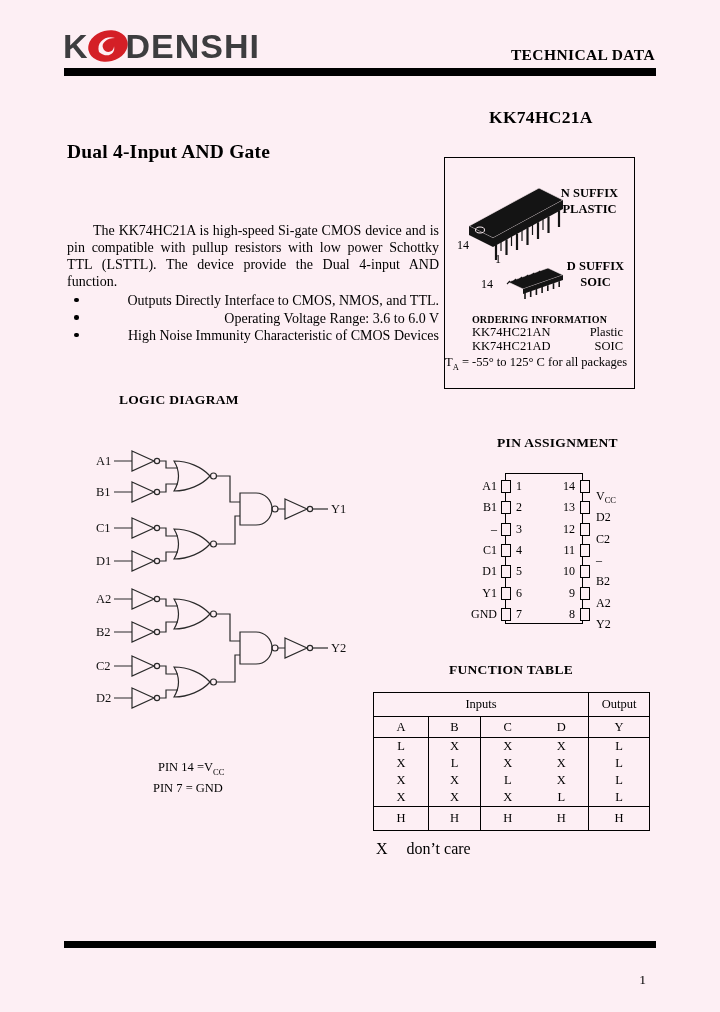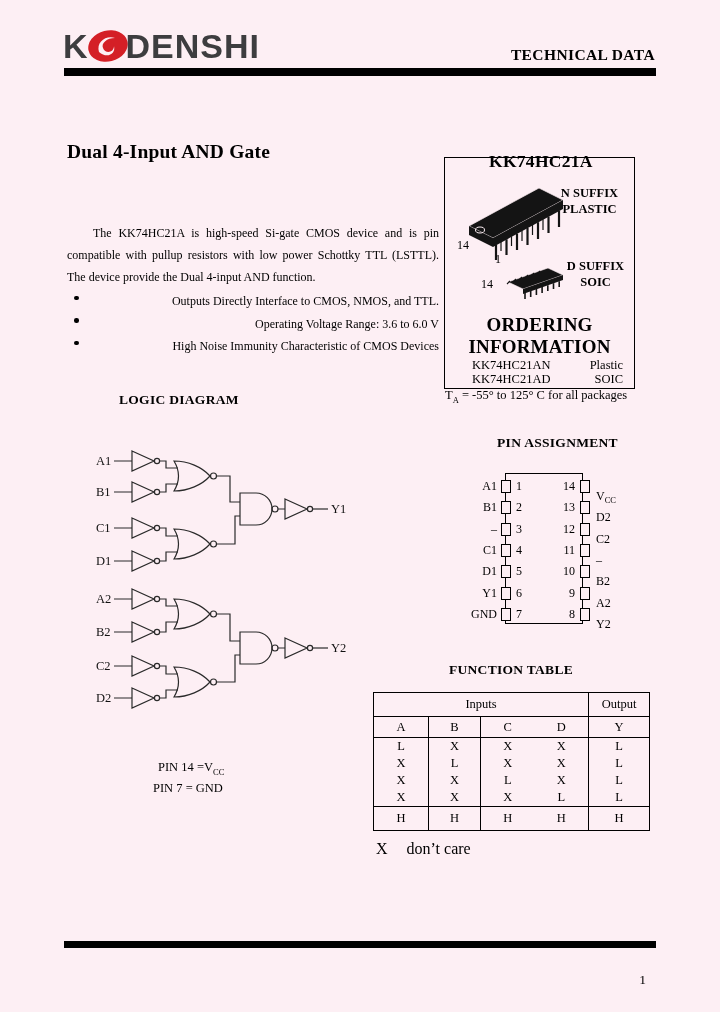--- a/index.html
+++ b/index.html
@@ -15,42 +15,42 @@
 
   
   .logo{left:63px;top:28px;display:flex;align-items:center;
         font-family:"Liberation Sans",sans-serif;font-weight:bold;
         font-size:34px;letter-spacing:1px;color:#3d3d3f;line-height:1;}
   .logo .k{margin-right:-3px;}
   .logo .rest{margin-left:-4px;}
   .tech-data{right:65px;top:46px;font-weight:bold;font-size:15.5px;letter-spacing:.4px;}
   .header-rule{left:64px;top:68px;width:592px;height:8px;background:#000;}
 
-  .part-number{left:489px;top:107px;font-weight:bold;font-size:17.5px;letter-spacing:.3px;margin-top:44px;}
+  .part-number{left:489px;top:107px;font-weight:bold;font-size:17.5px;letter-spacing:.3px;}
   .doc-title{left:67px;top:141px;font-weight:bold;font-size:19.5px;letter-spacing:.2px;}
 
   
-  .description{left:67px;top:222px;width:372px;font-size:12px;line-height:22px;}
+  .description{left:67px;top:222px;width:372px;font-size:14px;line-height:17px;}
   .description p{margin:0;text-align:justify;text-indent:26px;}
   .bullets{margin:2px 0 0 0;padding:0;list-style:none;}
   .bullets li{position:relative;padding-left:26px;margin-top:.5px;text-align:right;}
   .bullets li::before{content:"";position:absolute;left:7px;top:5.5px;width:4.5px;height:4.5px;
                       background:#000;border-radius:50%;}
 
   
   .pkg-box{left:444px;top:157px;width:189px;height:230px;border:1.6px solid #000;}
   .pkg-box .suffix{font-weight:bold;font-size:12.5px;line-height:1.25;text-align:center;}
   .n-suffix{left:103px;top:28px;width:83px;}
   .d-suffix{left:115px;top:101px;width:71px;}
   .pkg-lbl{font-size:12px;}
   .dip-14{left:12px;top:80px;}
   .dip-1{left:50px;top:94px;}
   .soic-14{left:36px;top:119px;}
   .ordering{left:0;top:156px;width:100%;}
-  .ordering-title{text-align:center;font-weight:bold;font-size:19px;letter-spacing:.2px;}
+  .ordering-title{text-align:center;font-weight:bold;font-size:10px;letter-spacing:.2px;}
   .ordering-row{display:flex;justify-content:space-between;padding:0 11px 0 27px;font-size:12.5px;line-height:14px;}
   .temp-note{font-size:12.5px;margin-top:1.5px;}
   sub{font-size:8.5px;}
 
   
   .ld-title{left:119px;top:392px;font-weight:bold;font-size:13.5px;letter-spacing:.3px;}
   .ld-svg{left:88px;top:444px;}
   .ld-svg text{font-family:"Liberation Serif",serif;font-size:12.5px;fill:#111;}
   .pin-notes{left:153px;top:759px;font-size:12.5px;line-height:16px;}
   .pin-notes .l1{padding-left:5px;}

